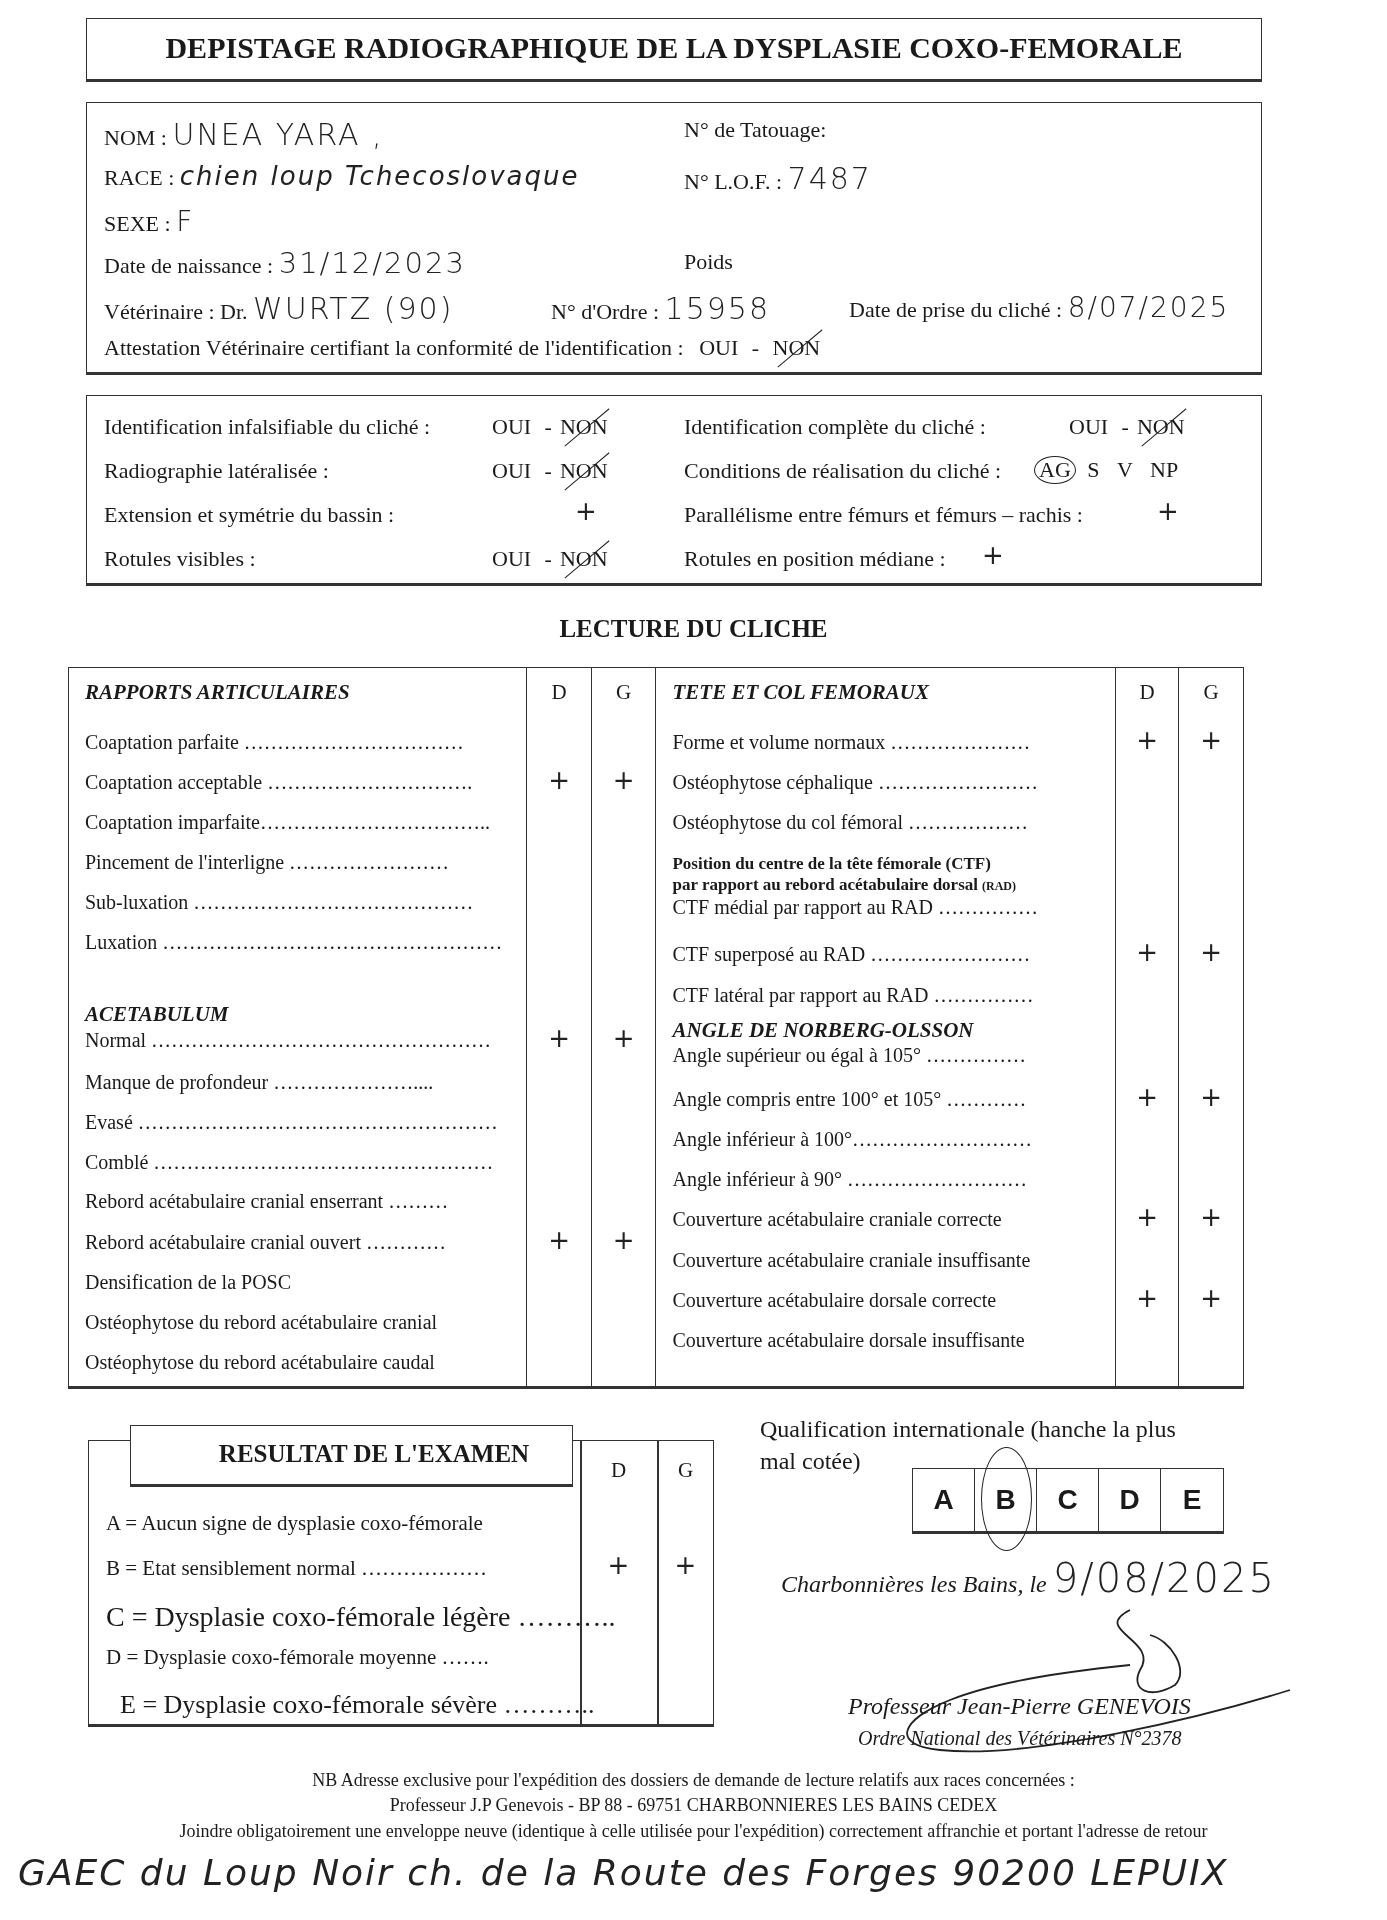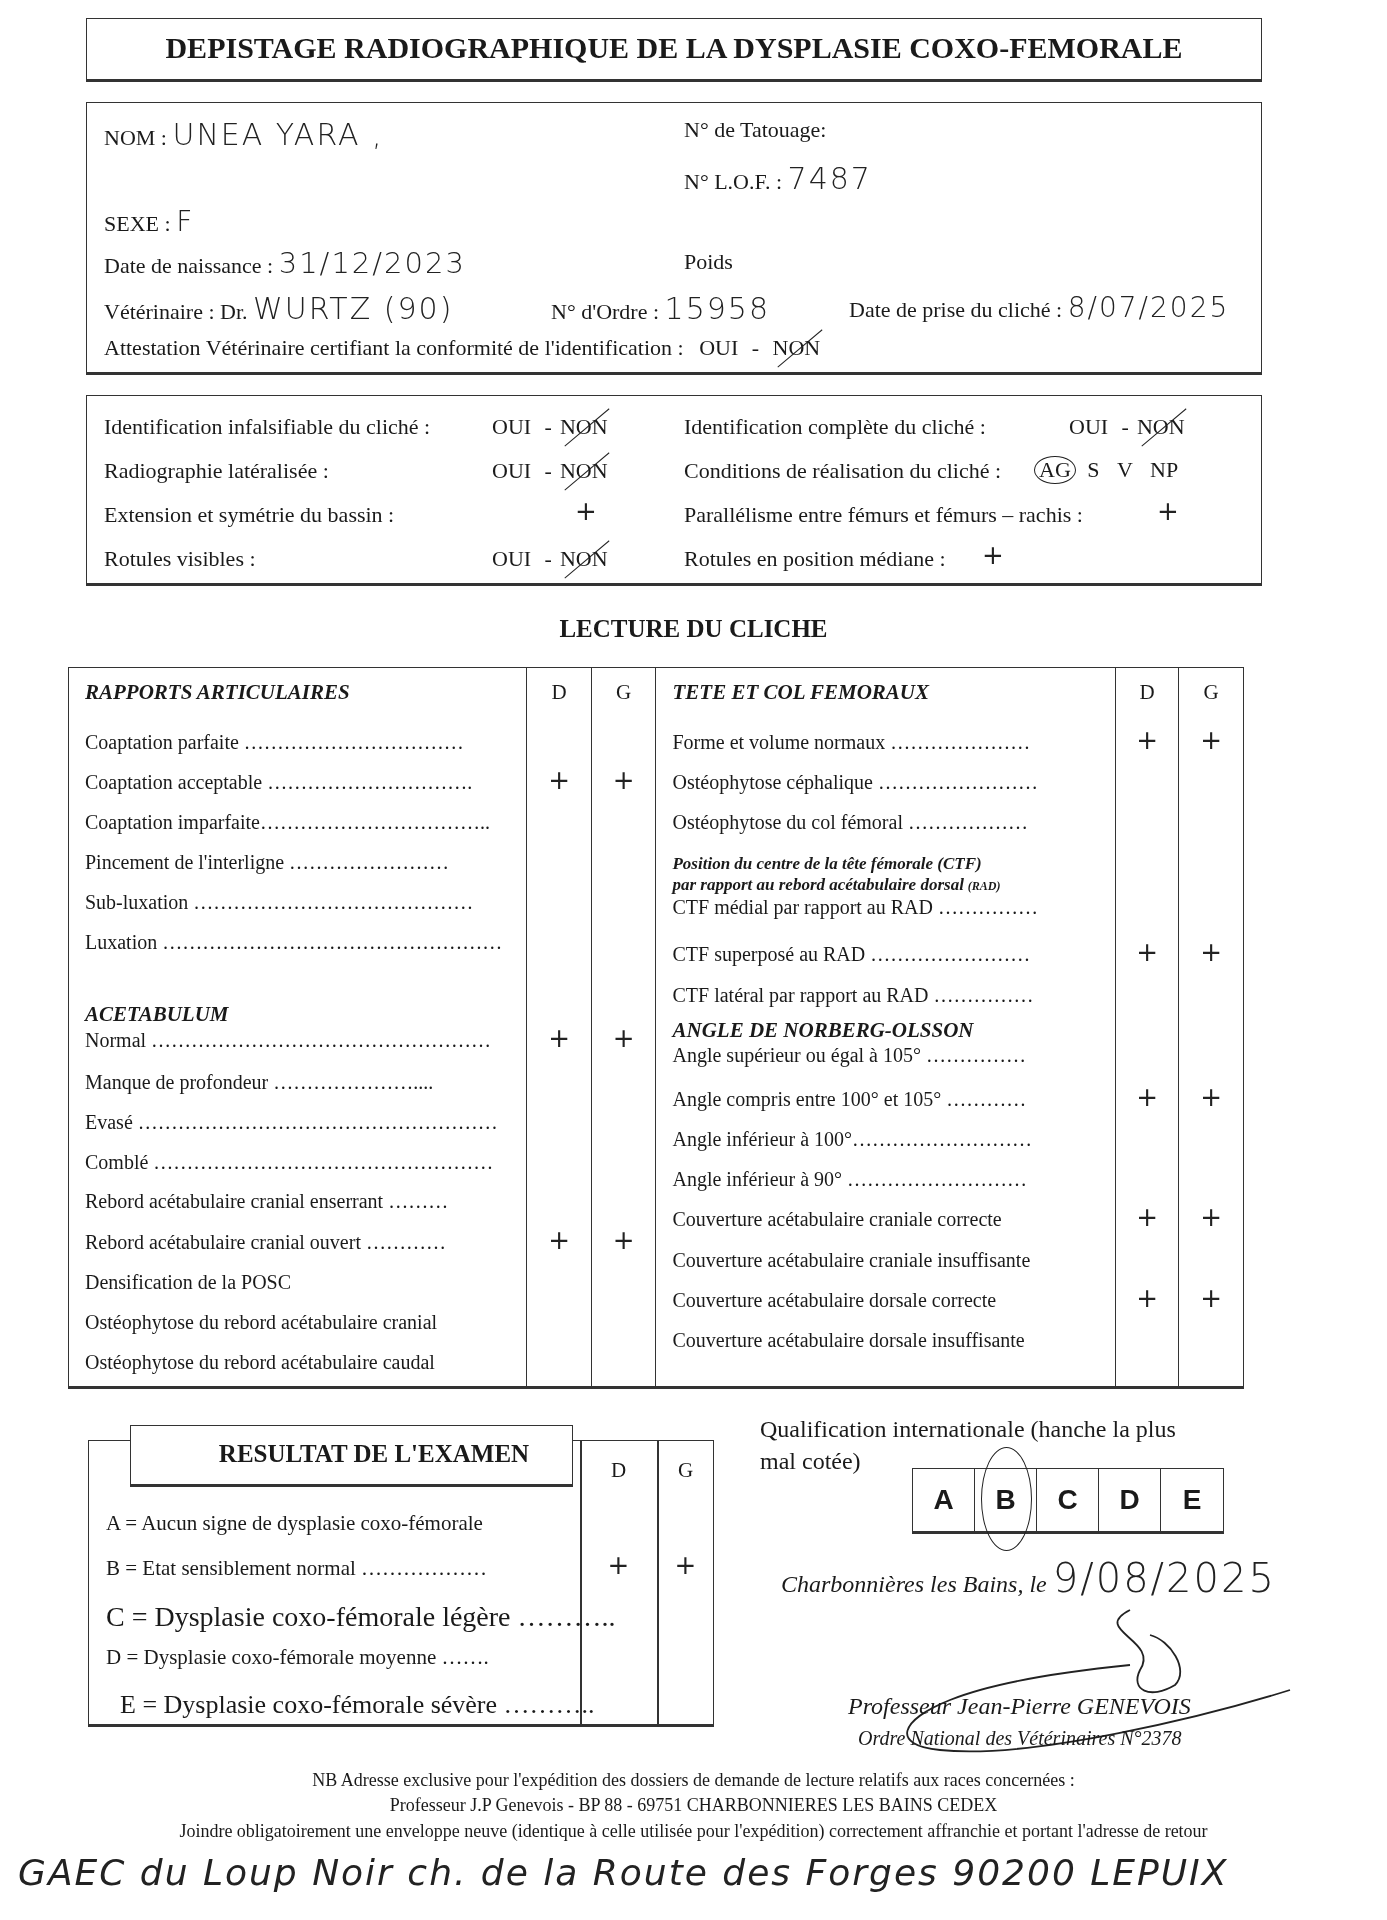--- a/index.html
+++ b/index.html
@@ -13,39 +13,43 @@
   .strike { position:relative; display:inline-block; }
   .strike::after { content:""; position:absolute; left:-2px; right:-8px; top:50%; border-top:1.5px solid #222; transform:rotate(-40deg); }
   .circle { display:inline-block; border:1.5px solid #222; border-radius:50%; padding:0 4px; }
   .mark { font-family:"DejaVu Sans", sans-serif; font-size:26px; color:#222; position:absolute; }
   table.reading { border-collapse:collapse; position:absolute; left:68px; top:667px; width:1176px; height:718px; }
   table.reading td { border-left:1.5px solid #333; border-right:1.5px solid #333; vertical-align:top; padding:0; }
   table.reading { border:1.5px solid #333; border-bottom:3px solid #333; }
   .col { position:relative; height:718px; }
   .row { position:absolute; left:16px; font-size:20px; white-space:nowrap; }
   .sec { font-style:italic; font-weight:bold; font-size:21px; }
-  .subsec { font-style:italic; font-weight:bold; font-size:17px; line-height:21px; }
+  .subsec { font-weight:bold; font-size:17px; line-height:21px; }
   .dg { font-size:21px; position:absolute; top:12px; width:100%; text-align:center; }
   .gradebox { position:absolute; top:1468px; left:912px; height:62px; display:flex; border:1.5px solid #333; border-bottom:3px solid #333; }
   .grade { width:62px; height:100%; display:flex; align-items:center; justify-content:center; font-family:"Liberation Sans", sans-serif; font-weight:bold; font-size:28px; border-right:1.5px solid #333; box-sizing:border-box; position:relative; }
   .grade:last-child { border-right:none; }
   .grade.sel::after { content:""; position:absolute; left:6px; right:4px; top:-22px; bottom:-20px; border:1.5px solid #222; border-radius:50%; }
   .note { font-size:18px; text-align:center; width:1387px; left:0; }
 </style>
 </head>
 <body>
 
 <div class="box" style="left:86px;top:18px;width:1176px;height:64px;">
   <div class="title" style="line-height:58px;">DEPISTAGE RADIOGRAPHIQUE DE LA DYSPLASIE COXO-FEMORALE</div>
 </div>
 
 <div class="box" style="left:86px;top:102px;width:1176px;height:273px;">
   <div class="abs lbl" style="left:17px;top:14px;">
     <span>NOM :</span>
     <span class="hand" style="font-size:30px;">UNEA YARA ,</span>
+  </div>
+  <div class="abs lbl" style="left:17px;top:58px;">
+    <span>RACE :</span>
+    <span class="hand" style="font-size:26px;font-style:italic;">chien loup Tchecoslovaque</span>
   </div>
   <div class="abs lbl" style="left:17px;top:102px;">
     <span>SEXE :</span>
     <span class="hand" style="font-size:28px;">F</span>
   </div>
   <div class="abs lbl" style="left:17px;top:143px;">
     <span>Date de naissance :</span>
     <span class="hand" style="font-size:29px;">31/12/2023</span>
   </div>
   <div class="abs lbl" style="left:17px;top:188px;">

